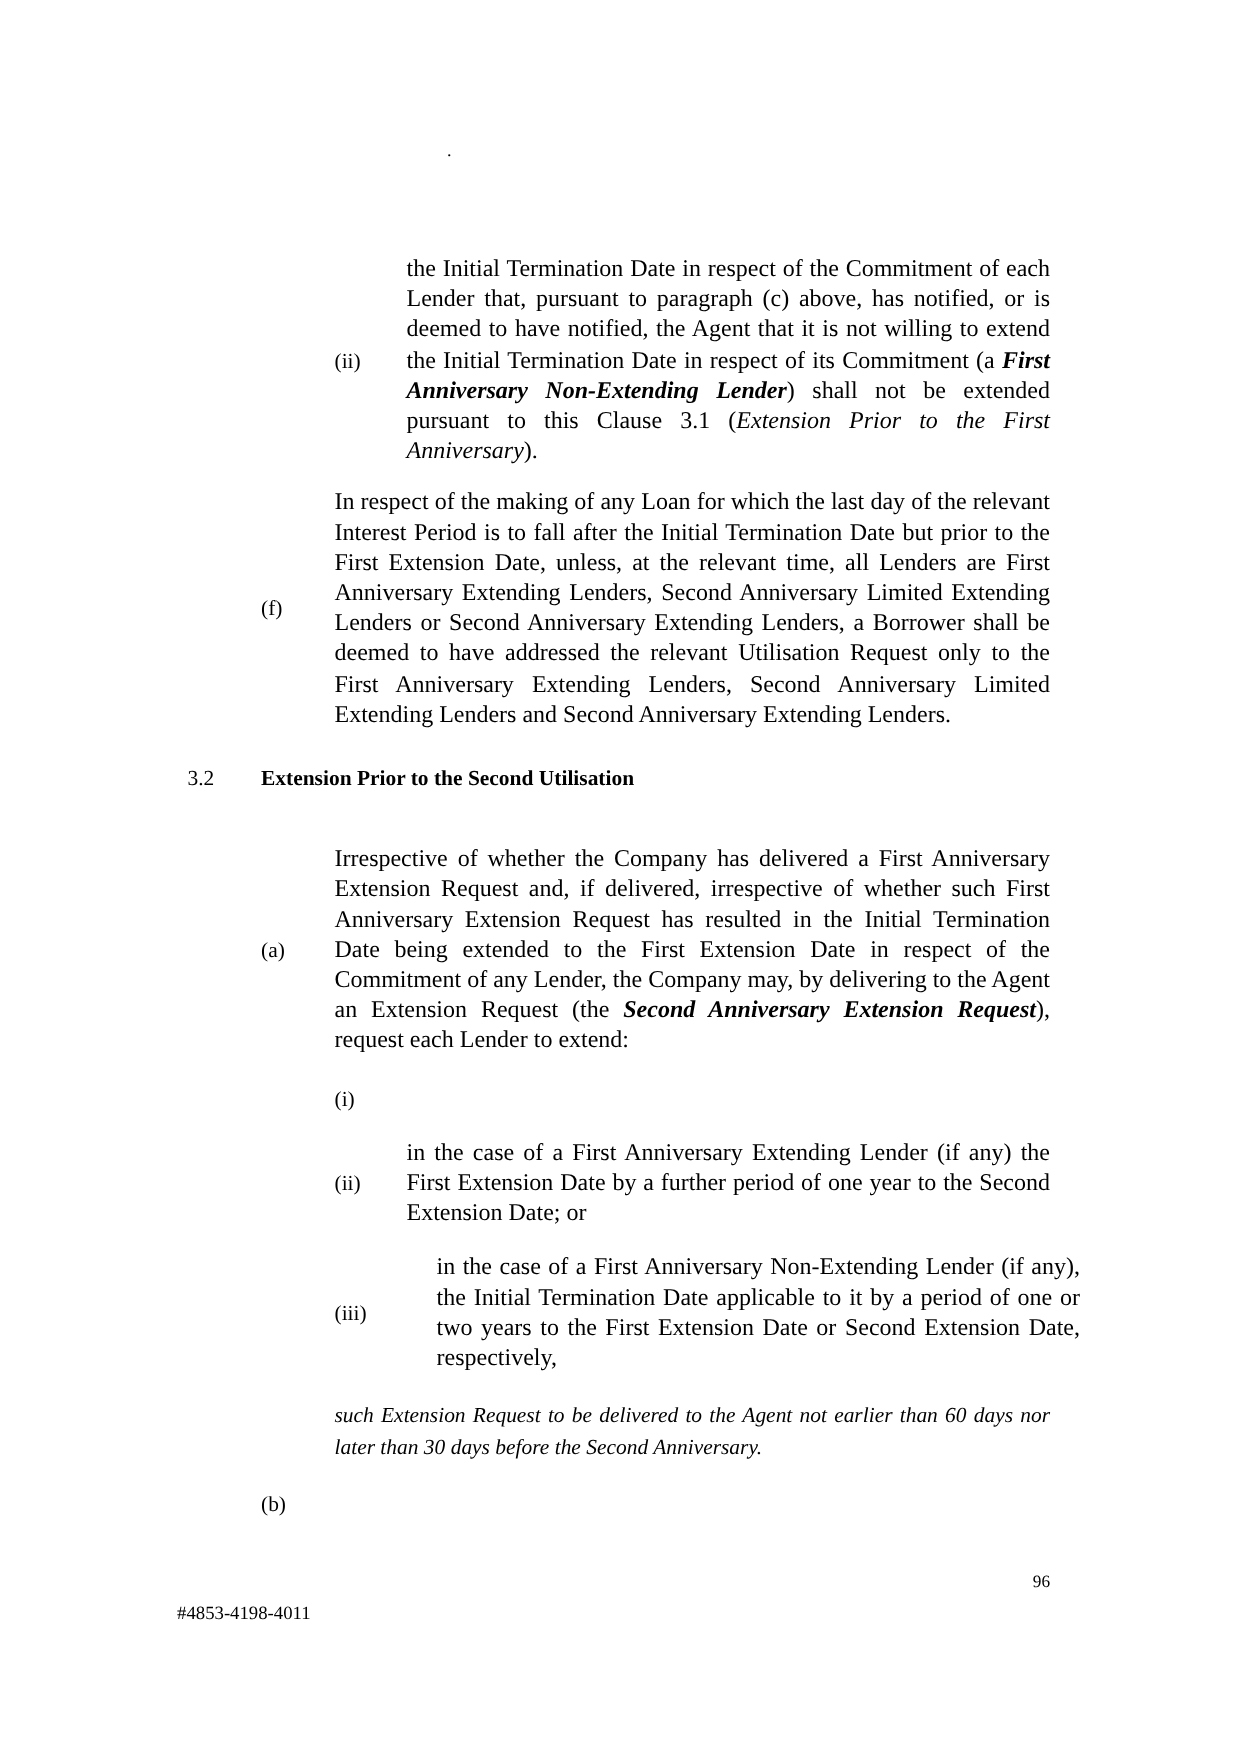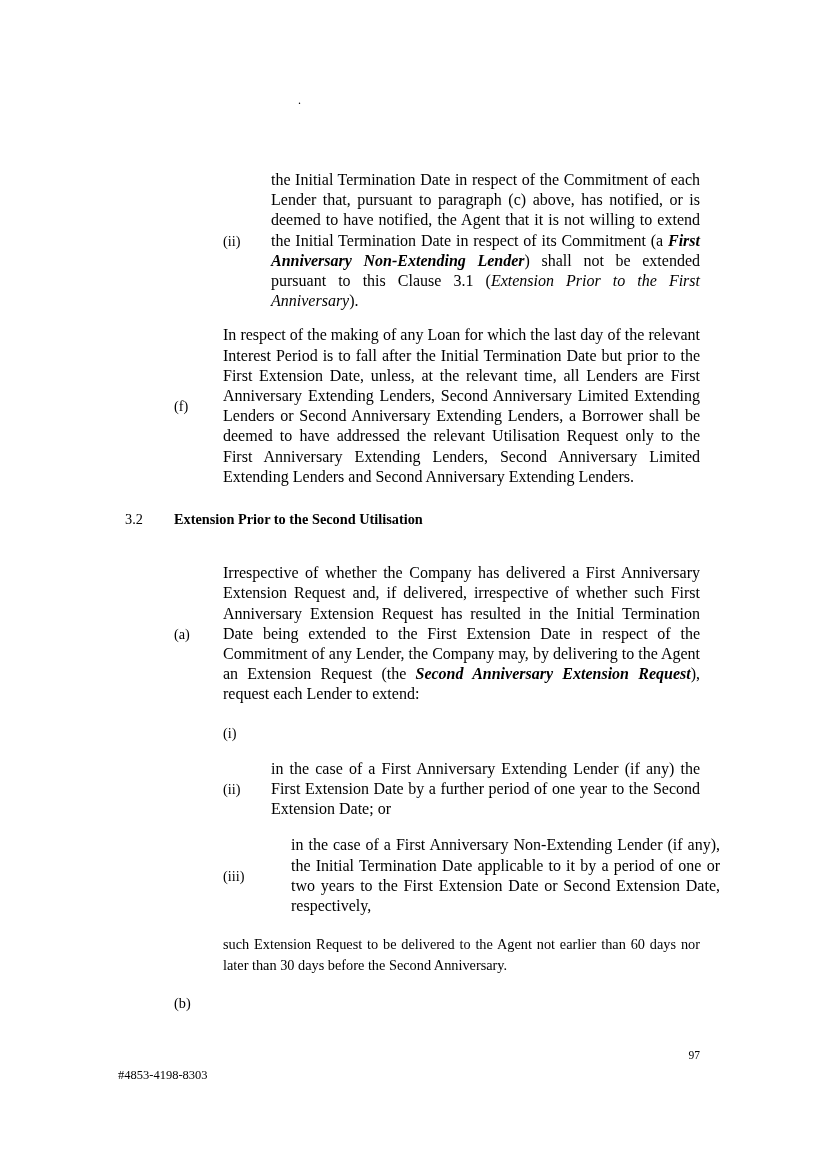--- a/index.html
+++ b/index.html
@@ -101,20 +101,21 @@
 
   
   .plain-para {
     margin-left: 223px;
     width: 477px;
     font-size: 14.3px;
     line-height: 20.2px;
     text-align: justify;
     margin-bottom: 14px;
     margin-top: 18px;
+    font-style: italic;
   }
 
   .bi {
     font-weight: bold;
     font-style: italic;
   }
   .it {
     font-style: italic;
   }
 
@@ -177,16 +178,16 @@
     </div>
 
     <div class="plain-para">such Extension Request to be delivered to the Agent not earlier than 60 days nor later than 30 days before the Second Anniversary.</div>
 
     <div class="blk lvl-letter" style="margin-top:18px;">
       <div class="lbl">(b)</div>
     </div>
 
   </div>
 
-  <div class="page-number">97</div>
-  <div class="doc-ref">#4853-4198-8303</div>
+  <div class="page-number">96</div>
+  <div class="doc-ref">#4853-4198-4011</div>
 
 </div>
 
 </body></html>

